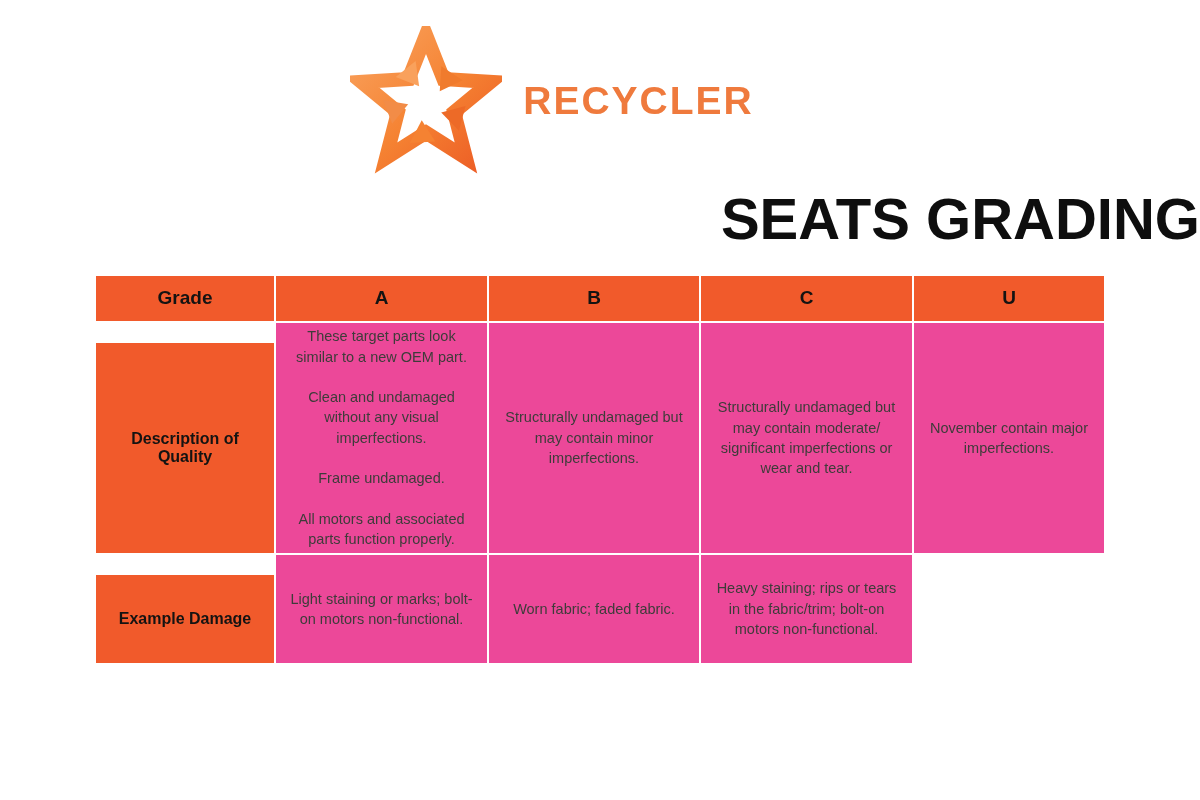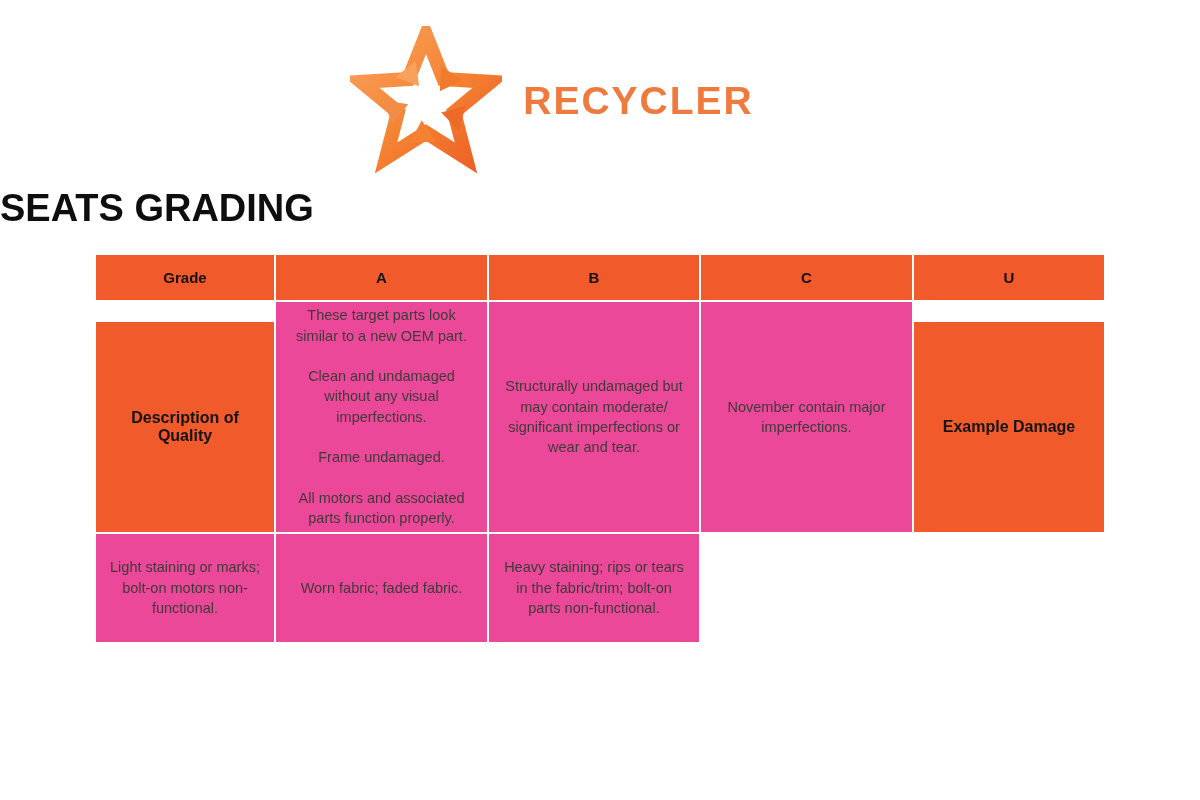--- a/index.html
+++ b/index.html
@@ -35,22 +35,22 @@
   .brand-tagline {
     font-size: 20px;
     font-weight: 700;
     color: #EF7A3D;
     margin-top: 9px;
     letter-spacing: 0.2px;
   }
 
   
   .page-title {
-    text-align: left;
-    font-size: 38px;
+    text-align: right;
+    font-size: 58px;
     font-weight: 700;
     color: #0e0e0e;
     margin: 15px 0 4px;
     line-height: 1.05;
     letter-spacing: 0px;
   }
 
   
   .grading-table {
     width: 1008px;
@@ -66,21 +66,21 @@
     align-items: center;
     justify-content: center;
     text-align: center;
   }
   .cell-dark {
     background: #F15A2B;
     color: #141312;
     font-weight: 700;
     font-size: 15px;
   }
-  .cell-head { font-size: 15px; }
+  .cell-head { font-size: 19px; }
   .cell-label { font-size: 16px; padding: 0 14px; margin-top: 20px; }
   .cell-light {
     background: #ec4899;
     color: #3e3c3a;
     font-size: 14.5px;
     line-height: 1.4;
     padding: 10px 14px;
     white-space: pre-line;
   }
 </style>
@@ -121,21 +121,22 @@
   <div class="cell cell-dark cell-head">U</div>
 
   <div class="cell cell-dark cell-label">Description of Quality</div>
   <div class="cell cell-light">These target parts look similar to a new OEM part.
 
 Clean and undamaged without any visual imperfections.
 
 Frame undamaged.
 
 All motors and associated parts function properly.</div>
+  <div class="cell cell-light">Structurally undamaged but may contain minor imperfections.</div>
   <div class="cell cell-light">Structurally undamaged but may contain moderate/ significant imperfections or wear and tear.</div>
   <div class="cell cell-light">November contain major imperfections.</div>
 
   <div class="cell cell-dark cell-label">Example Damage</div>
   <div class="cell cell-light">Light staining or marks; bolt-on motors non-functional.</div>
   <div class="cell cell-light">Worn fabric; faded fabric.</div>
-  <div class="cell cell-light">Heavy staining; rips or tears in the fabric/trim; bolt-on parts non-functional.</div>
+  <div class="cell cell-light">Heavy staining; rips or tears in the fabric/trim; bolt-on motors non-functional.</div>
 
 </div>
 
 </body></html>

